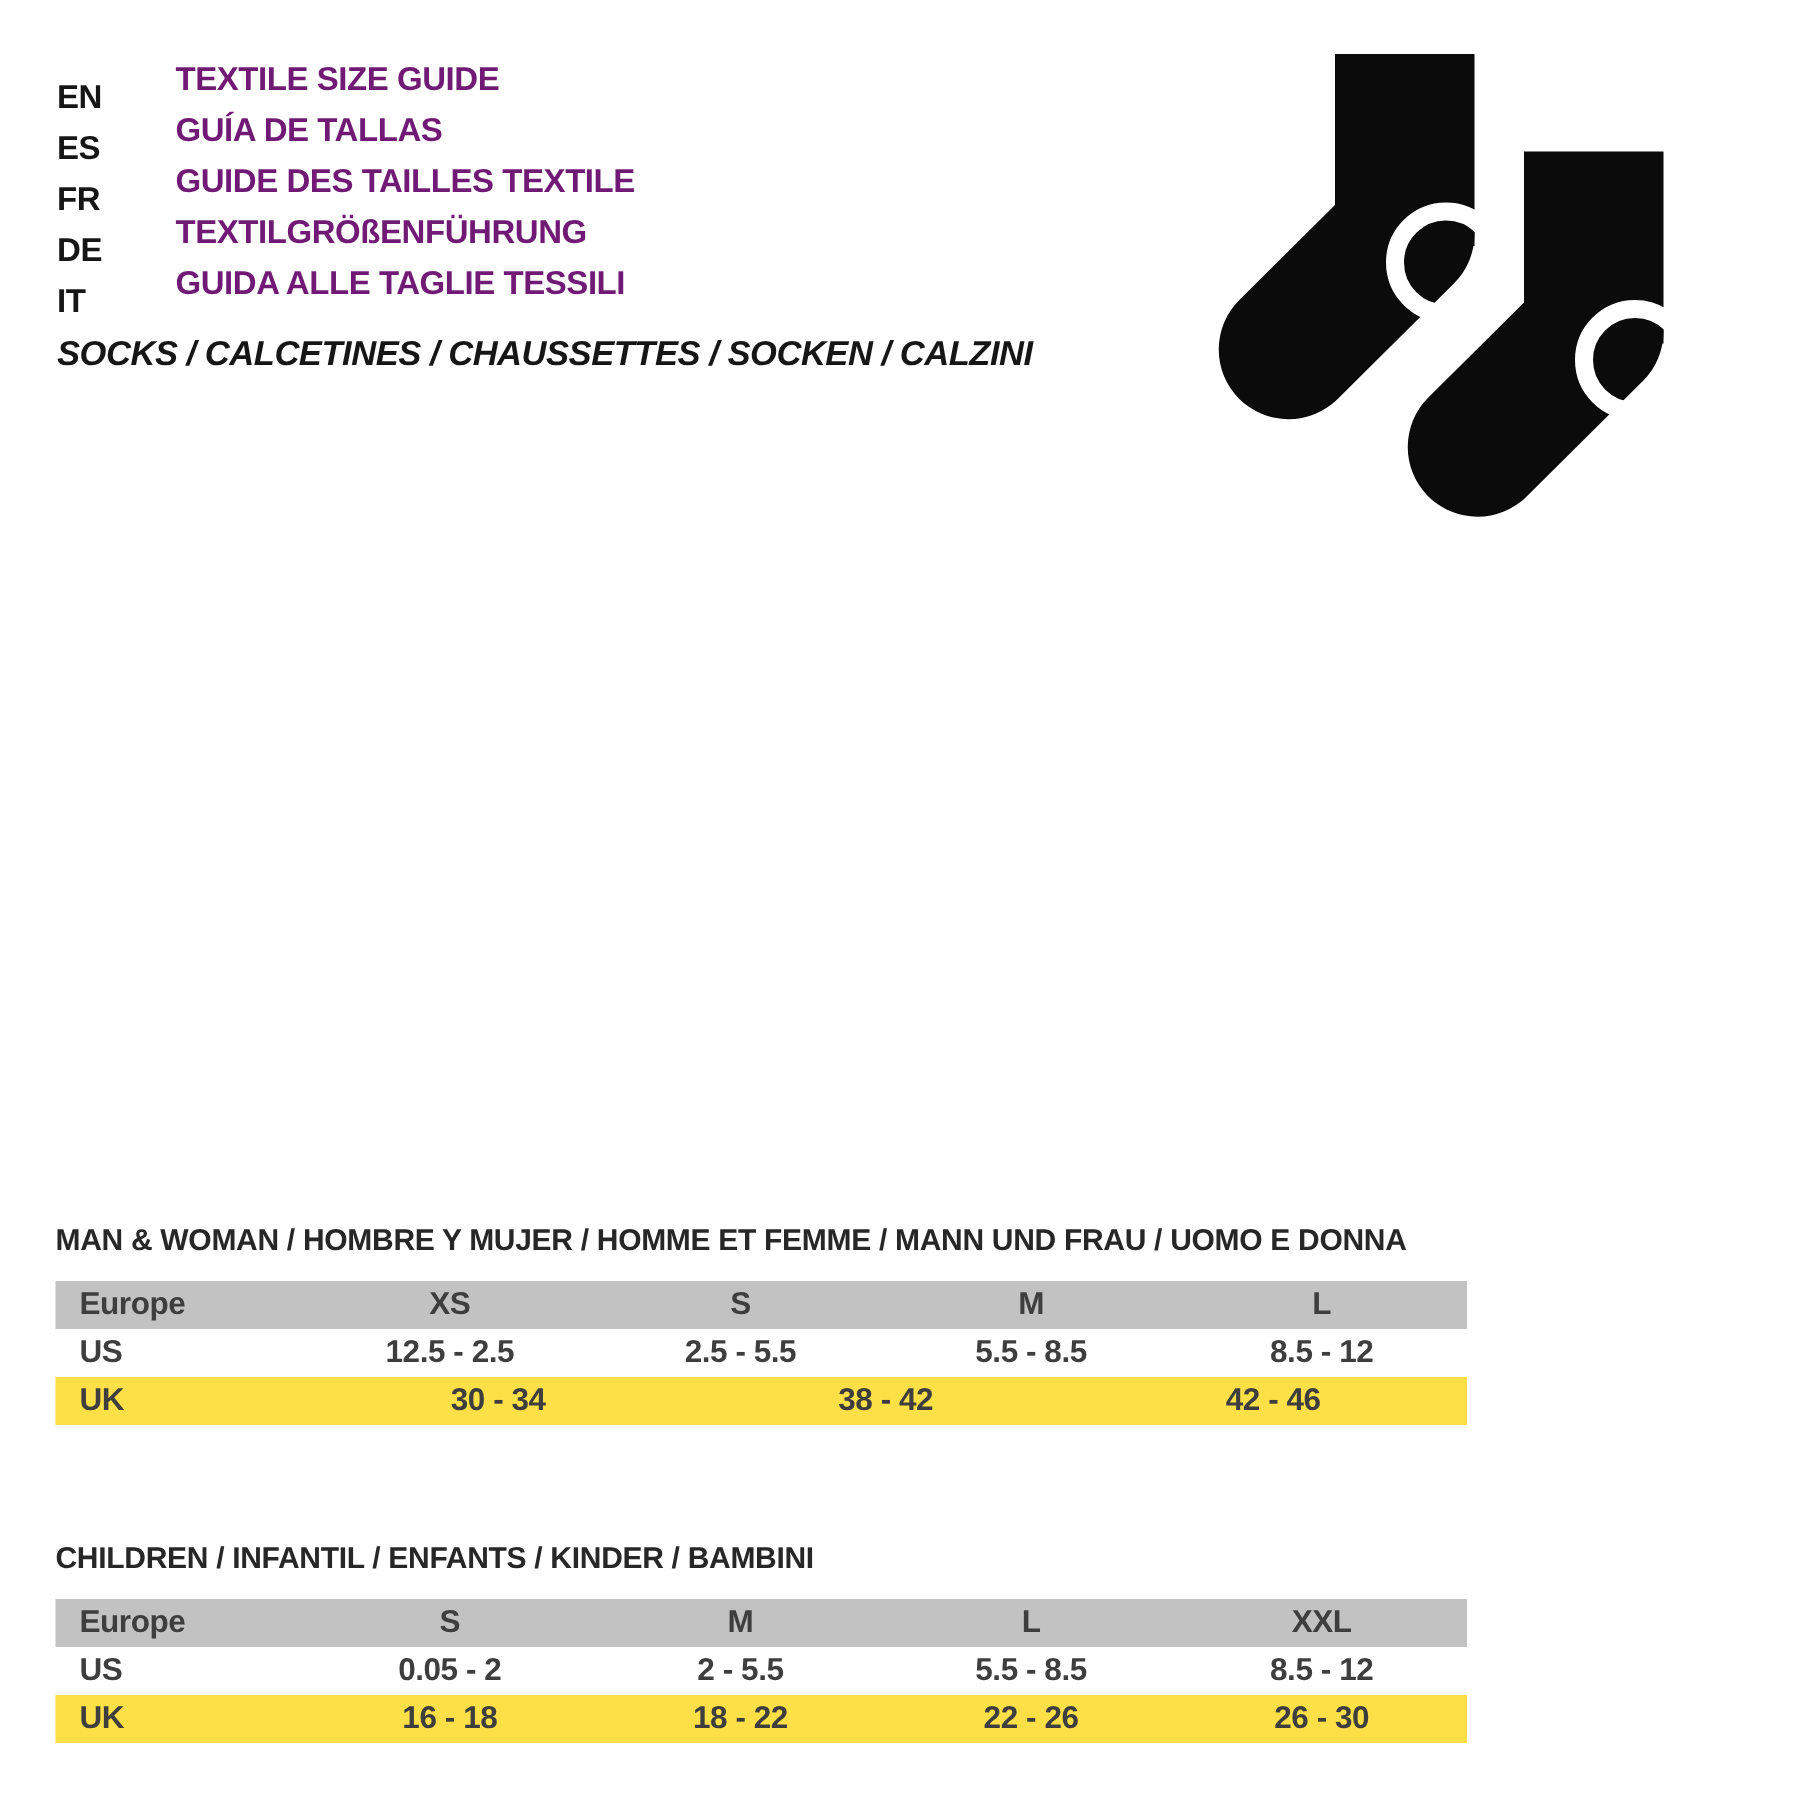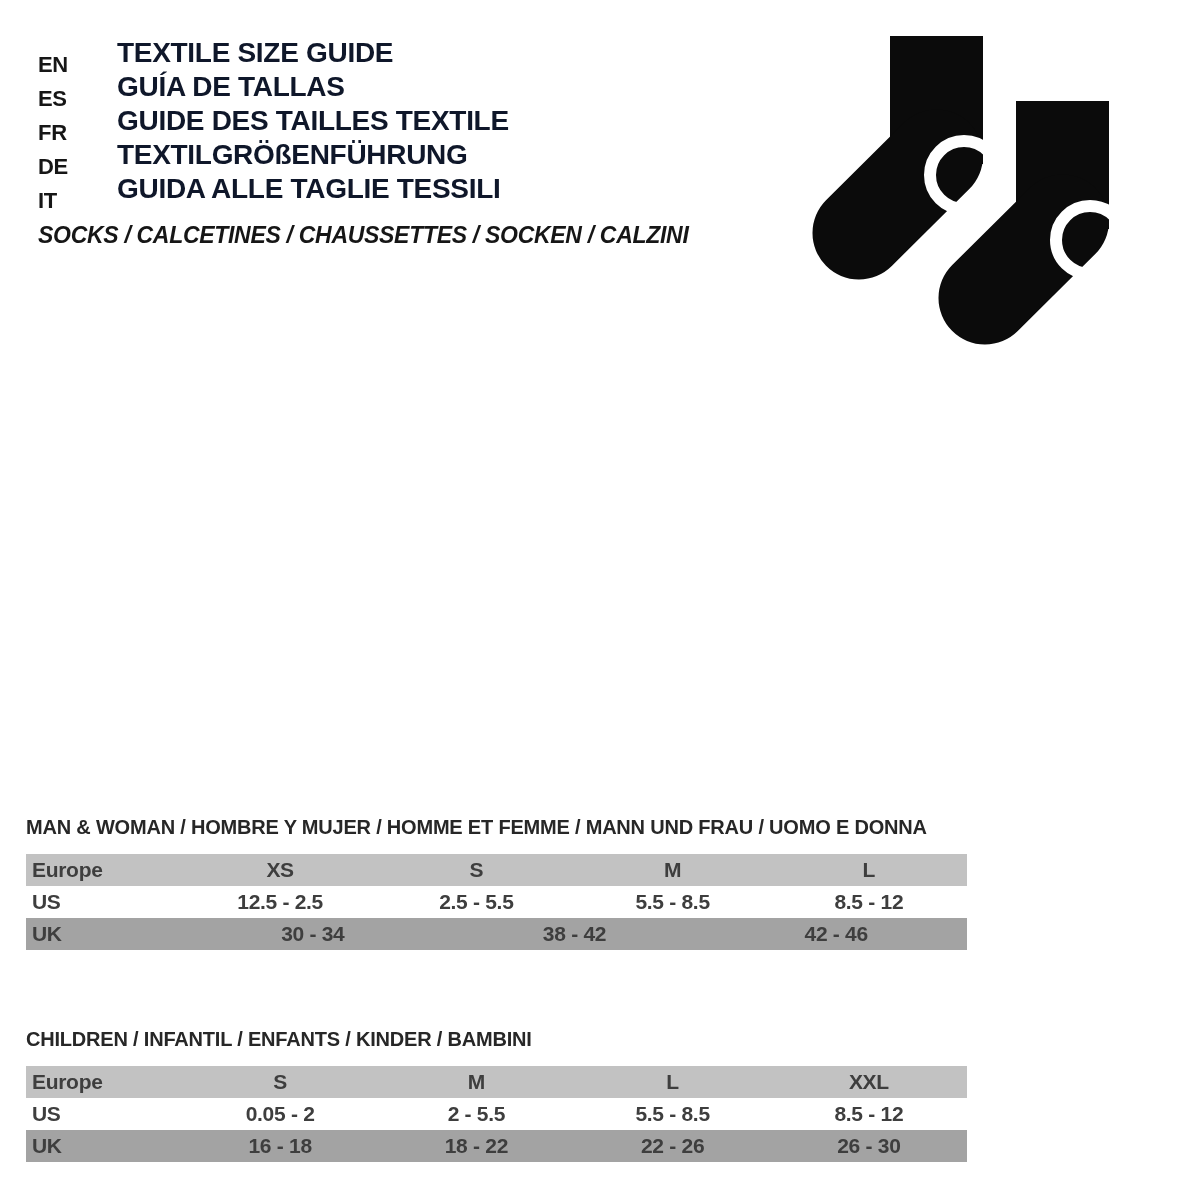--- a/index.html
+++ b/index.html
@@ -14,51 +14,51 @@
   }
 
   
   .lang-list { position: absolute; left: 38px; top: 36px; }
   .lang-row { display: flex; height: 34px; align-items: center; }
   .lang-code {
     width: 79px; font-size: 22px; font-weight: 700;
     letter-spacing: -0.3px; color: #161616; margin-top: 24px;
   }
   .lang-label {
-    font-size: 28px; font-weight: 700;
-    letter-spacing: -0.3px; color: #0f172a; white-space: nowrap;
+    font-size: 22px; font-weight: 700;
+    letter-spacing: -0.3px; color: #701a75; white-space: nowrap;
   }
 
   
   .category-line {
     position: absolute; left: 38px; top: 222px;
     font-size: 23px; font-weight: 700; letter-spacing: -0.3px;
     color: #161616; white-space: nowrap; font-style: italic;
   }
 
   
   .socks-icon { position: absolute; left: 812px; top: 36px; }
 
   
-  .size-table { position: absolute; left: 26px; width: 941px; }
+  .size-table { position: absolute; left: 37px; width: 941px; }
   .t-title {
     font-size: 20px; font-weight: 700; letter-spacing: -0.2px;
     color: #272727; line-height: 22px; white-space: nowrap;
   }
   .t-grid { margin-top: 16px; }
   .t-row { display: flex; height: 32px; line-height: 32px; }
   .t-row.head { background: #c2c2c2; }
-  .t-row.stripe { background: #a3a3a3; }
+  .t-row.stripe { background: #fde047; }
   .t-cell {
     flex: 1; text-align: center;
     font-size: 21px; font-weight: 700; letter-spacing: -0.3px;
     color: #3e3e3e; white-space: nowrap;
   }
   .t-cell.first {
-    flex: 0 0 150px; text-align: left; padding-left: 6px;
+    flex: 0 0 150px; text-align: left; padding-left: 16px;
   }
   .table-adult { top: 816px; }
   .table-children { top: 1028px; }
 </style>
 </head>
 <body>
 
 <div class="canvas">
 
   <div class="lang-list">

